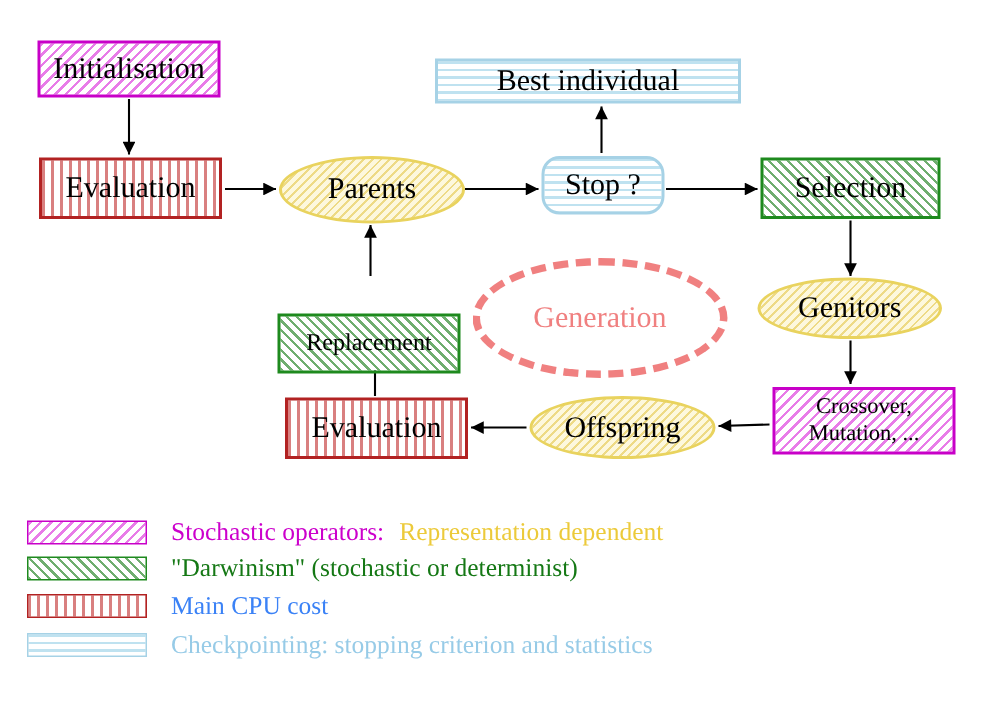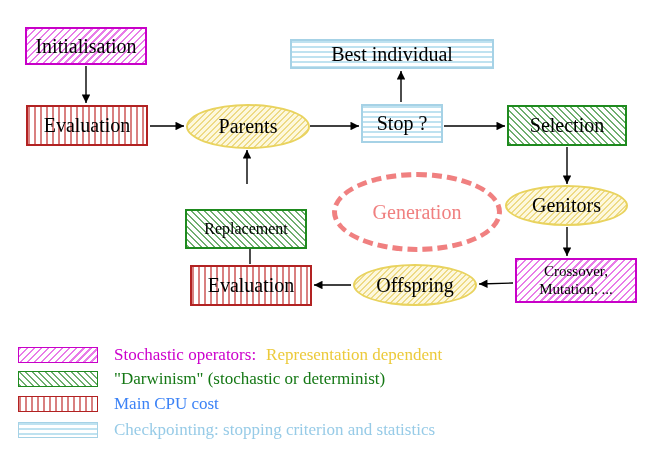--- a/index.html
+++ b/index.html
@@ -36,21 +36,21 @@
   }
   .p-cyan {
     border: 2px solid #a6d2e6;
     background: repeating-linear-gradient(180deg, #bfe2f0 0, #bfe2f0 1.6px, #ffffff 1.6px, #ffffff 5px);
   }
   .p-yellow {
     border: 2px solid #e9d35e;
     background: #fdf8dd repeating-linear-gradient(135deg, rgba(235,213,118,0.85) 0, rgba(235,213,118,0.85) 1.4px, rgba(255,255,255,0) 1.4px, rgba(255,255,255,0) 4.2px);
   }
   .ellipse { border-radius: 50%; }
-  .rounded { border-radius: 0; }
+  .rounded { border-radius: 12px; }
 
   .generation {
     border: 5px dashed #f08080;
     border-radius: 50%;
     color: #f08080;
     font-size: 20px;
     background: transparent;
   }
 
   .arrows { position:absolute; left:0; top:0; width:662px; height:471px; pointer-events:none; }
@@ -131,21 +131,21 @@
   </div>
 
   <div class="node p-red fs20" style="left:190px; top:265px; width:122px; height:41px;">
     <span>Evaluation</span>
   </div>
 
   <div class="node p-green fs16" style="left:185px; top:185px; width:122px; height:40px;">
     <span>Replacement</span>
   </div>
 
-  <div class="node generation" style="left:332px; top:172px; width:170px; height:80px;">
+  <div class="node generation" style="left:315px; top:172px; width:170px; height:80px;">
     <span>Generation</span>
   </div>
 
   <div class="legend-row" style="top:345px;">
     <div class="legend-swatch p-magenta"></div>
     <span class="legend-label lg-magenta">Stochastic operators:</span>
     <span class="legend-label lg-gold" style="margin-left:10px;">Representation dependent</span>
   </div>
 
   <div class="legend-row" style="top:369px;">

